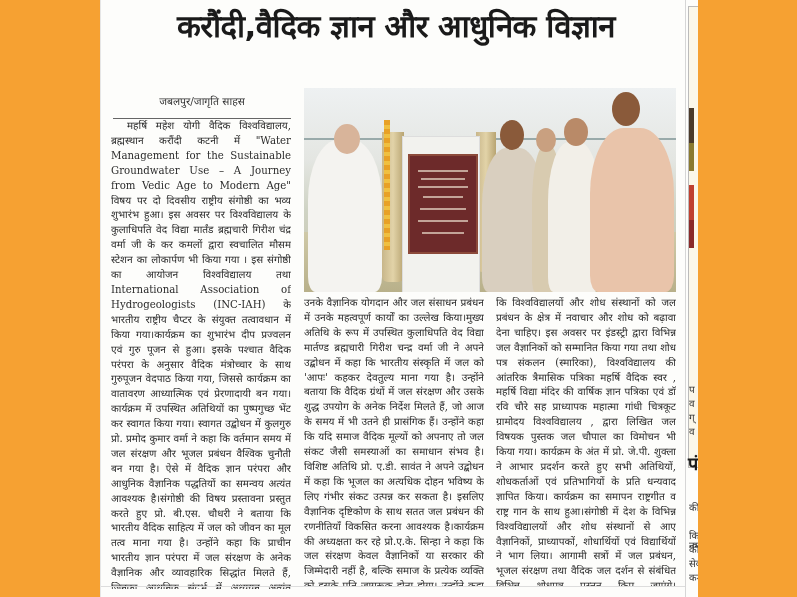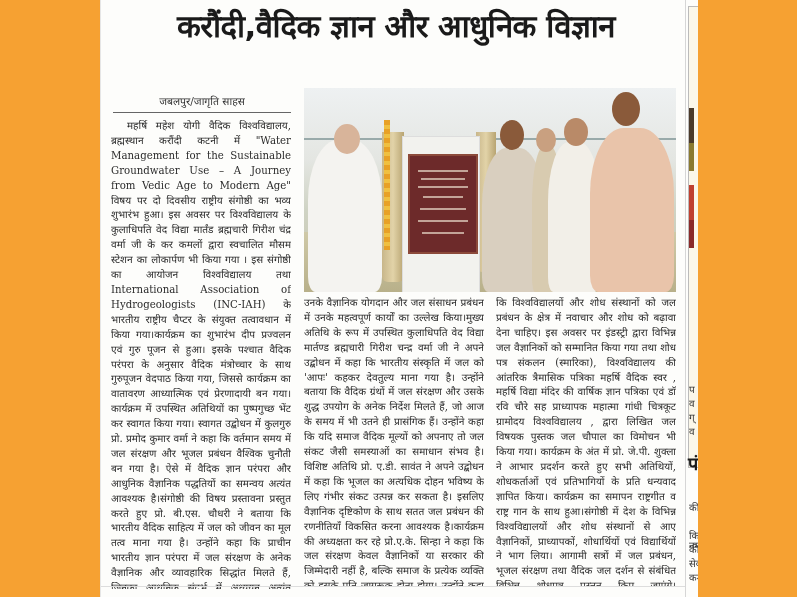--- a/index.html
+++ b/index.html
@@ -40,21 +40,21 @@
     .headline .l2 { font-size: 31px; display: block; }
 
     .dateline {
       position: absolute;
       left: 12px;
       top: 94px;
       width: 178px;
       text-align: center;
       font-size: 10.5px;
       color: #333;
-      padding-bottom: 4px;
+      padding-bottom: 10px;
       border-bottom: 1px solid #666;
     }
 
     .col {
       position: absolute;
       font-size: 10.2px;
       line-height: 14.9px;
       color: #2b2b2b;
       text-align: justify;
       text-align-last: justify;

